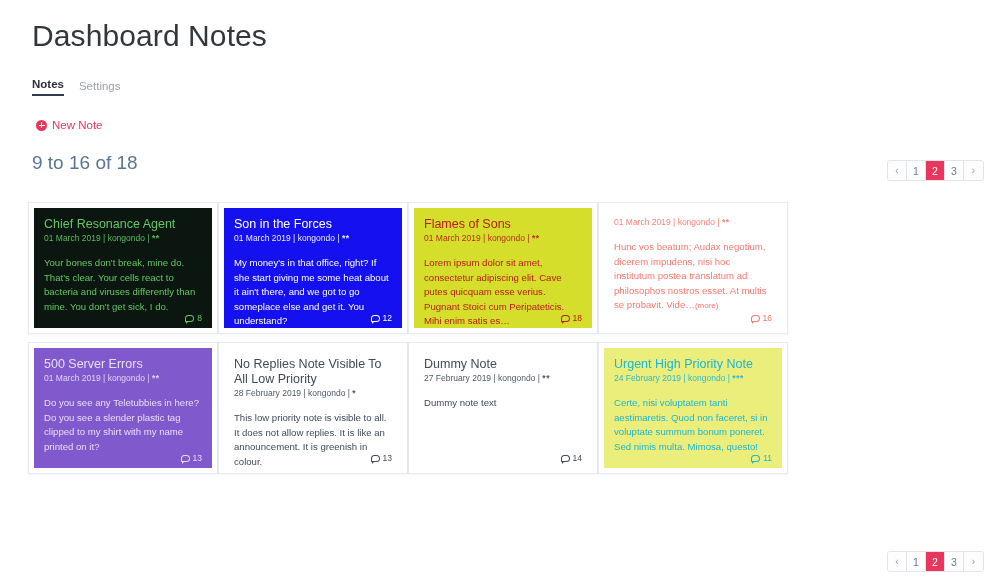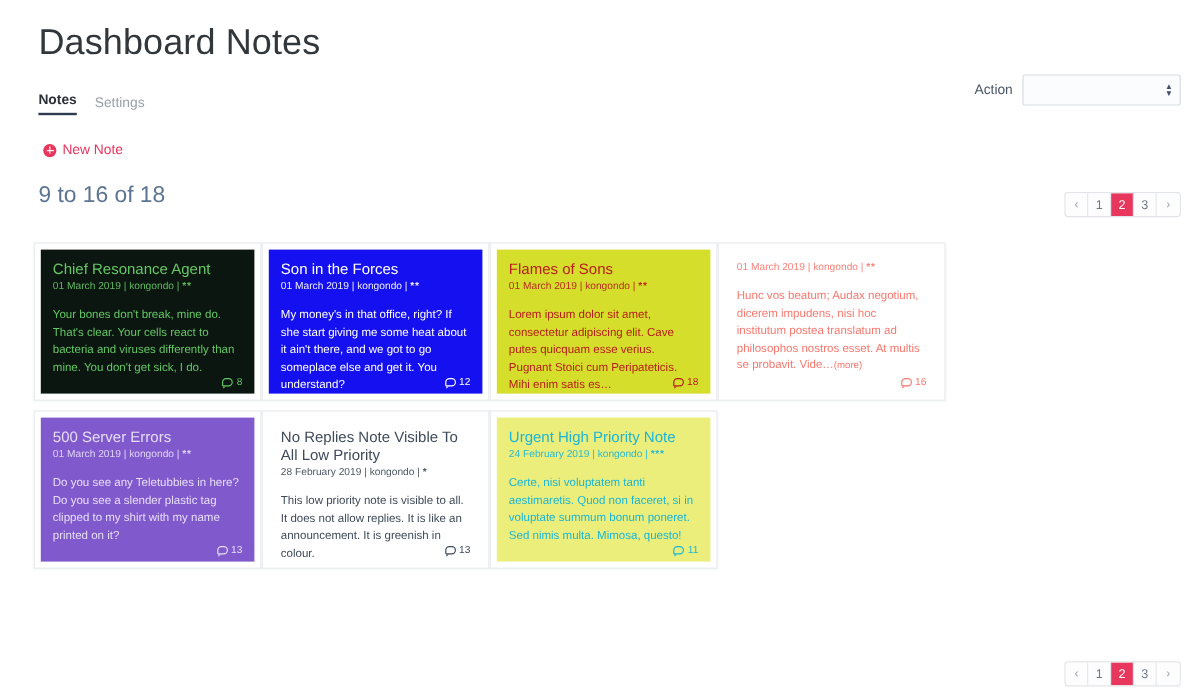--- a/index.html
+++ b/index.html
@@ -198,29 +198,20 @@
     height: 0; width: 0;
   }
 </style>
 </head>
 <body>
 
 <div class="page">
 
   <h1 class="page-title">Dashboard Notes</h1>
 
-  <div class="action-bar">
-    <span class="action-label">Action</span>
-    <div class="action-select">
-      <span class="spinner">
-        <span>▴</span>
-        <span>▾</span>
-      </span>
-    </div>
-  </div>
 
   <div class="tabs">
     <div class="tab active">Notes</div>
     <div class="tab">Settings</div>
   </div>
 
   <div class="new-note">
     <span class="plus-circle"></span>
     <span>New Note</span>
   </div>
@@ -295,20 +286,31 @@
           <div class="note-title">No Replies Note Visible To All Low Priority</div>
           <div class="note-meta"><span>28 February 2019</span> | <span>kongondo</span> | <span class="stars">*</span></div>
           <div class="note-body">This low priority note is visible to all. It does not allow replies. It is like an announcement. It is greenish in colour.</div>
           <div class="note-footer">
             <span class="bubble-icon"></span>
             <span>13</span>
           </div>
         </div>
       </div>
       <div class="card-wrap">
+        <div class="note" style="background: rgb(255, 255, 255); color: rgb(63, 74, 90);">
+          <div class="note-title">Dummy Note</div>
+          <div class="note-meta"><span>27 February 2019</span> | <span>kongondo</span> | <span class="stars">**</span></div>
+          <div class="note-body">Dummy note text</div>
+          <div class="note-footer">
+            <span class="bubble-icon"></span>
+            <span>14</span>
+          </div>
+        </div>
+      </div>
+      <div class="card-wrap">
         <div class="note" style="background: rgb(236, 238, 124); color: rgb(26, 182, 214);">
           <div class="note-title">Urgent High Priority Note</div>
           <div class="note-meta"><span>24 February 2019</span> | <span>kongondo</span> | <span class="stars">***</span></div>
           <div class="note-body">Certe, nisi voluptatem tanti aestimaretis. Quod non faceret, si in voluptate summum bonum poneret. Sed nimis multa. Mimosa, questo!</div>
           <div class="note-footer">
             <span class="bubble-icon"></span>
             <span>11</span>
           </div>
         </div>
       </div>

